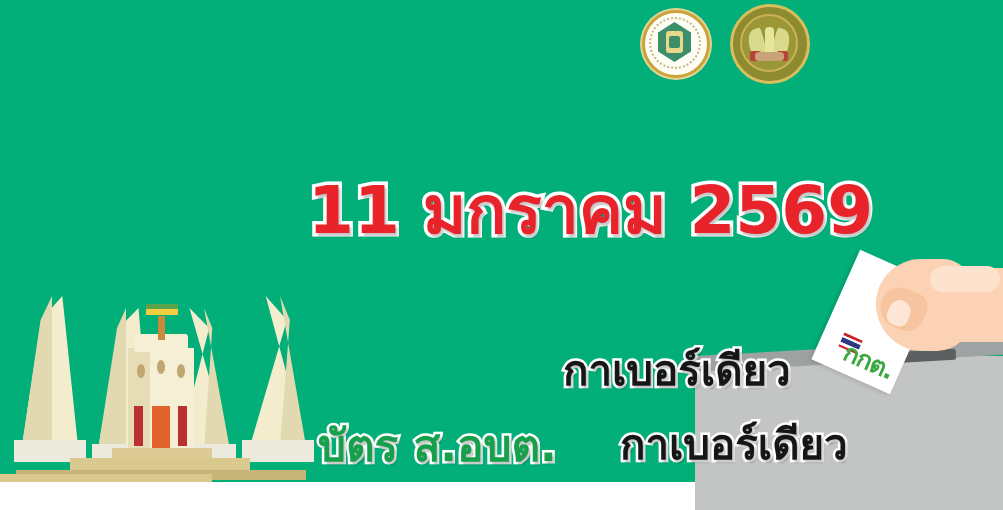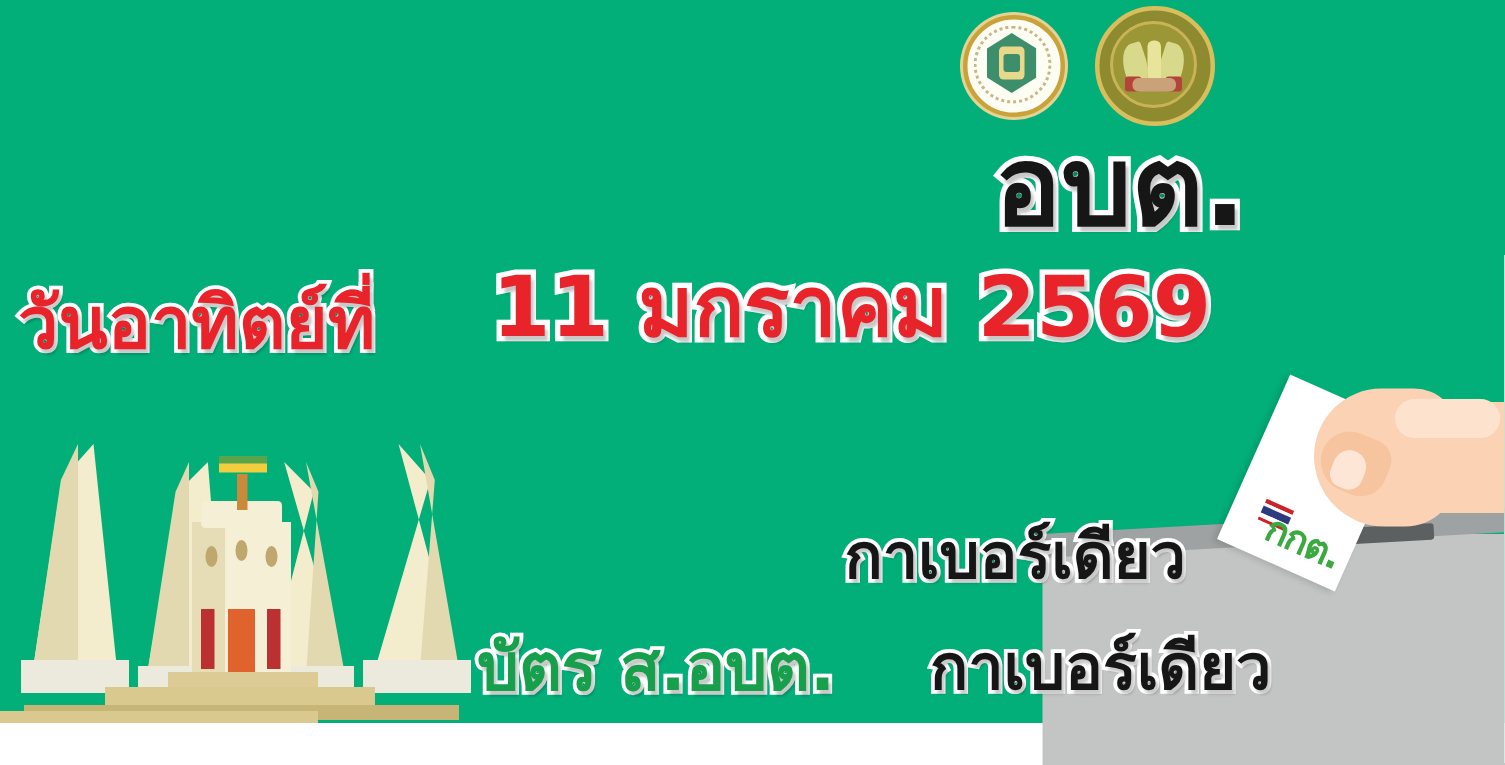--- a/index.html
+++ b/index.html
@@ -162,21 +162,21 @@
   }
   .out-w-thin{
     -webkit-text-stroke:5px #ffffff;
     paint-order:stroke fill;
     text-shadow:2px 3px 2px rgba(0,0,0,.22);
   }
 
   .l-elect{left:452px;top:96px;font-size:56px;color:#161616;}
   .l-abt{left:663px;top:88px;font-size:74px;color:#161616;}
   .l-sunday{left:12px;top:192px;font-size:48px;color:#e8232a;}
-  .l-date{left:308px;top:178px;font-size:56px;color:#e8232a;margin-left:20px;}
+  .l-date{left:308px;top:178px;font-size:66px;color:#e8232a;}
   .l-time{left:330px;top:272px;font-size:42px;color:#e8232a;}
   .l-two{left:83px;top:352px;font-size:42px;color:#161616;}
   .l-mayor{left:318px;top:348px;font-size:44px;color:#e8268f;}
   .l-one1{left:563px;top:350px;font-size:42px;color:#161616;}
   .l-sao{left:318px;top:424px;font-size:44px;color:#17a04b;}
   .l-one2{left:620px;top:424px;font-size:42px;color:#161616;}
 </style>
 </head>
 <body>
 
@@ -254,23 +254,21 @@
     <div class="seal-sao-inner">
       <div class="sao-leaf-l"></div>
       <div class="sao-leaf-r"></div>
       <div class="sao-torch"></div>
       <div class="sao-cuff-l"></div>
       <div class="sao-cuff-r"></div>
       <div class="sao-hand"></div>
     </div>
   </div>
 
-  <div class="txt out-w l-abt">อบต.</div>
-
-  <div class="txt out-w-thin l-sunday">วันอาทิตย์ที่</div>
+
   <div class="txt out-w l-date">11 มกราคม 2569</div>
 
 
   <div class="txt out-w-thin l-one1">กาเบอร์เดียว</div>
 
   <div class="txt out-w-thin l-sao">บัตร ส.อบต.</div>
   <div class="txt out-w-thin l-one2">กาเบอร์เดียว</div>
 
 </div>
 

